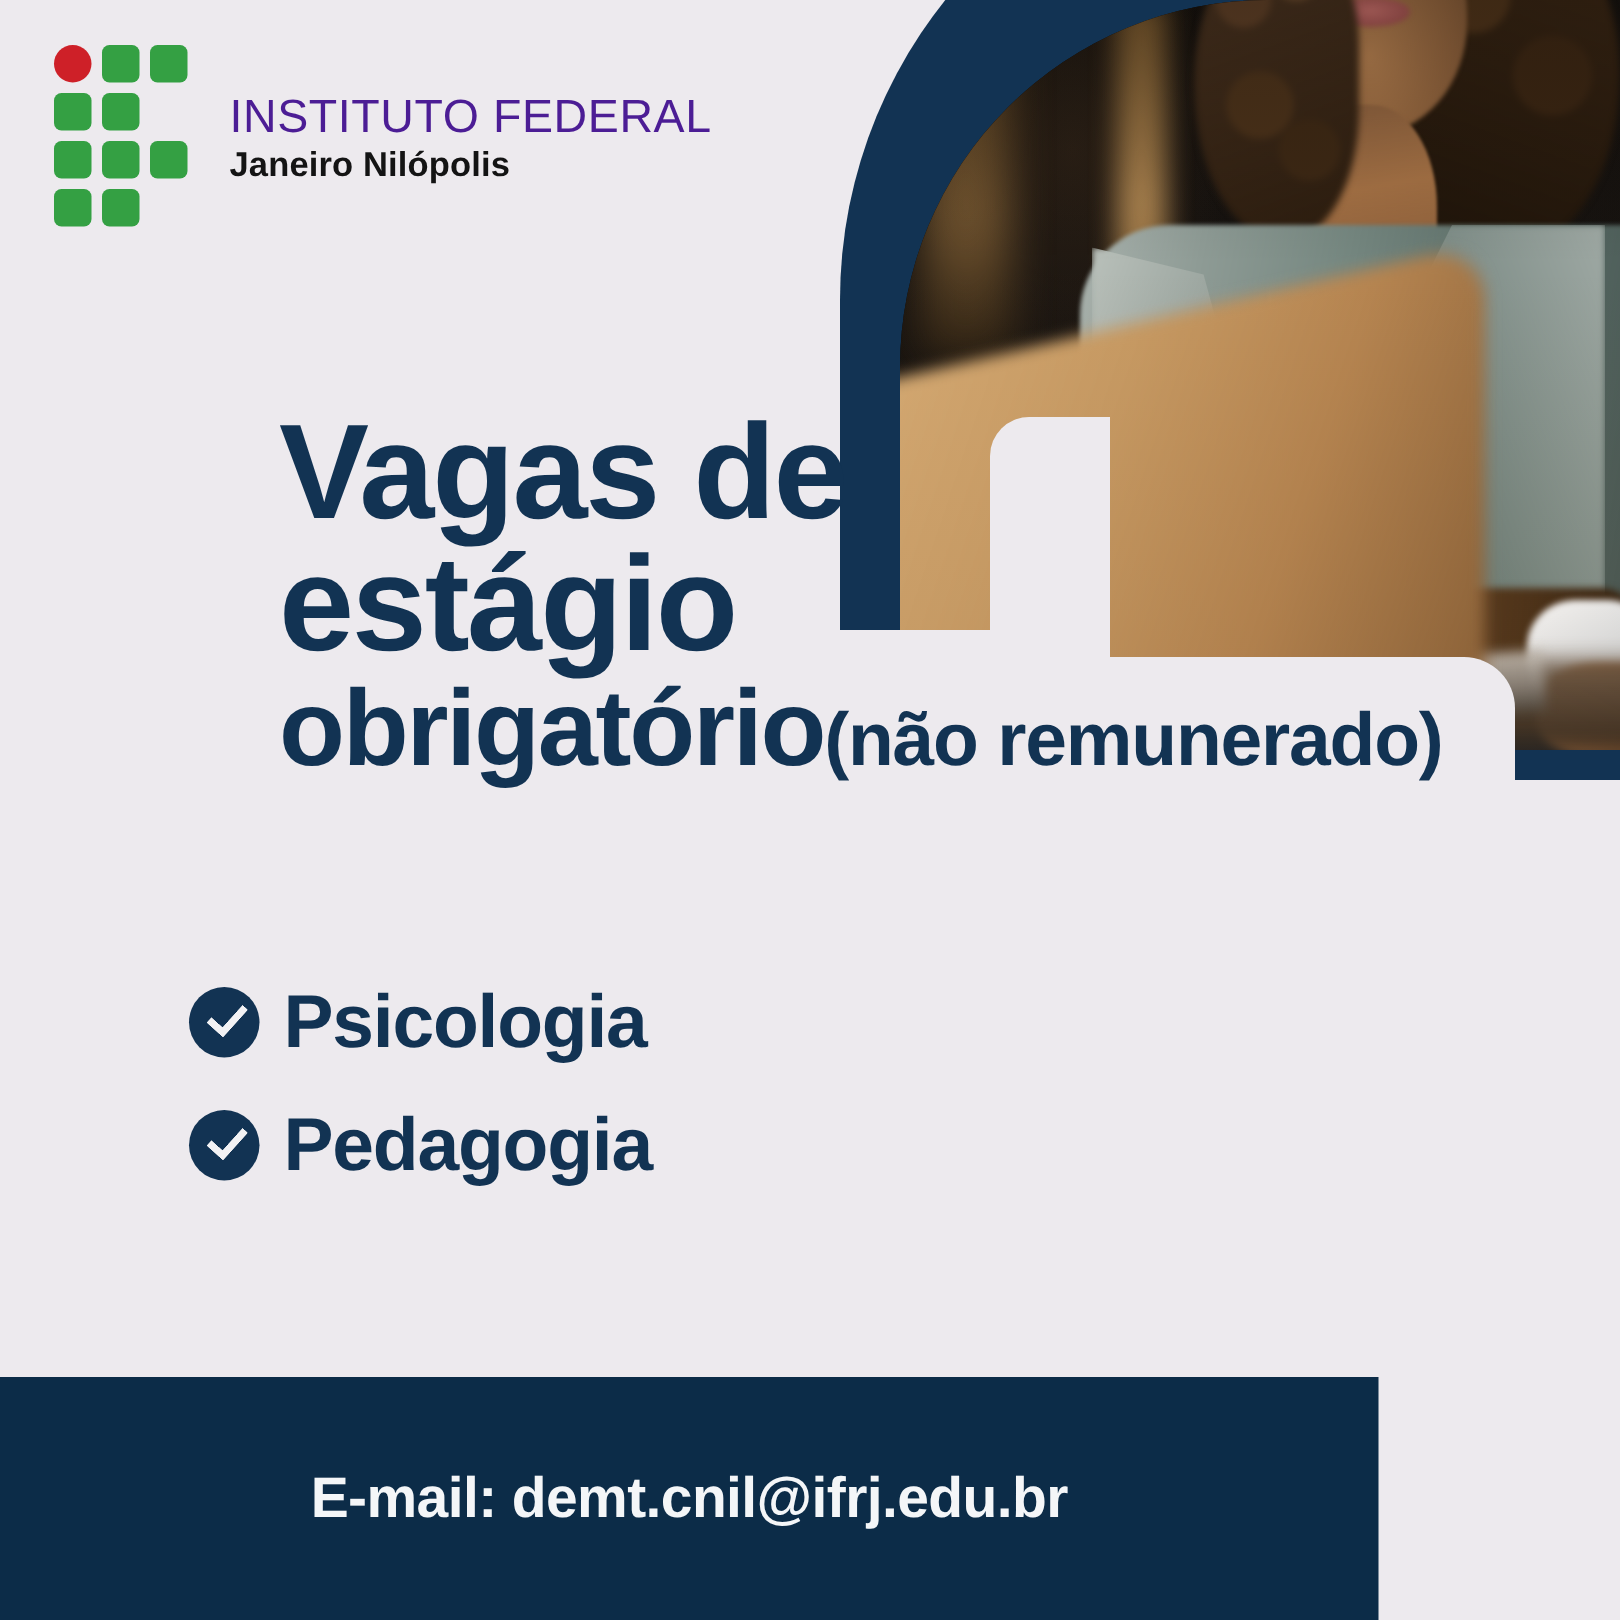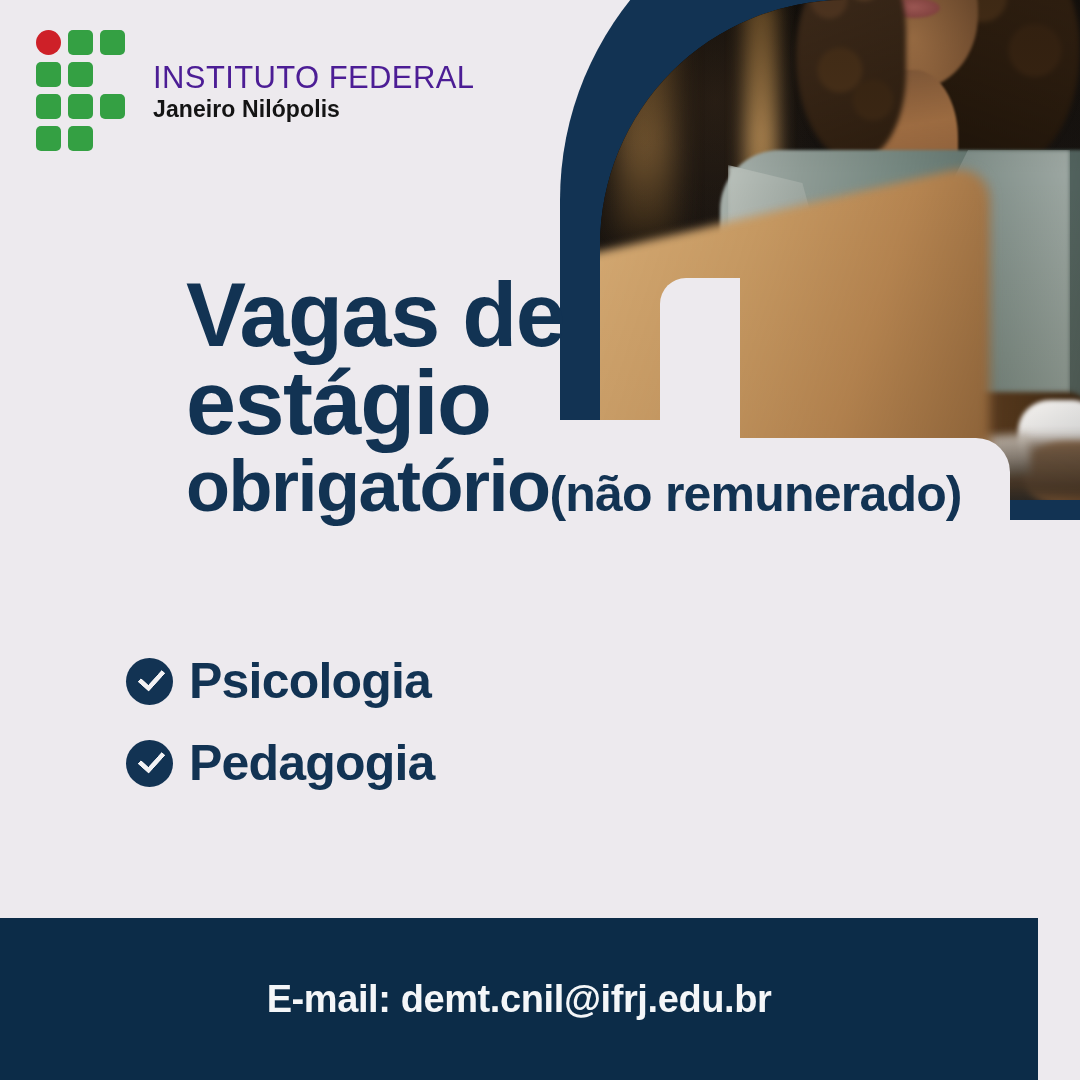--- a/index.html
+++ b/index.html
@@ -344,21 +344,21 @@
     font-size:50px;
     font-weight:bold;
     color:#123353;
     letter-spacing:-.8px;
   }
 
   
   .footer {
     position:absolute;
     left:0; bottom:0;
-    width:1038px; height:162px;
+    width:919px; height:162px;
     background:#0C2C48;
     display:flex;
     align-items:center;
     justify-content:center;
   }
   .footer-email {
     color:#F4F6F8;
     font-size:38px;
     font-weight:bold;
     letter-spacing:-.4px;

